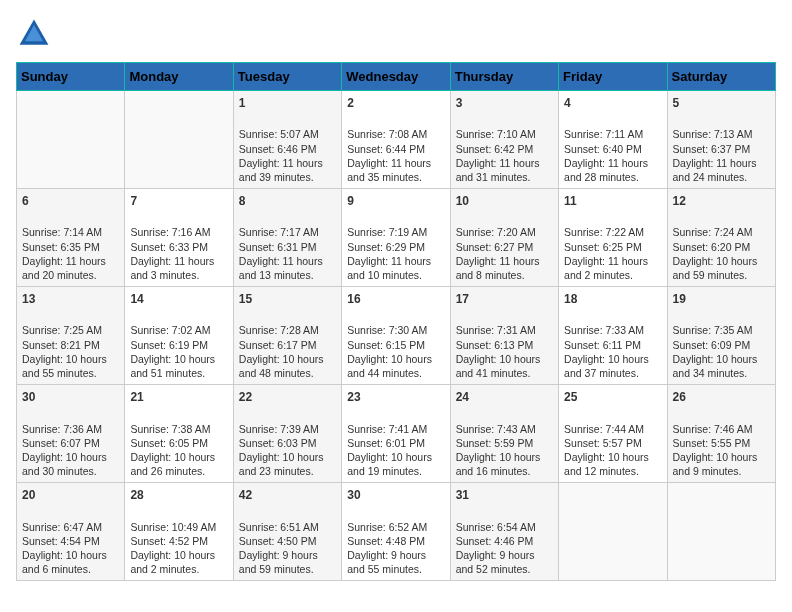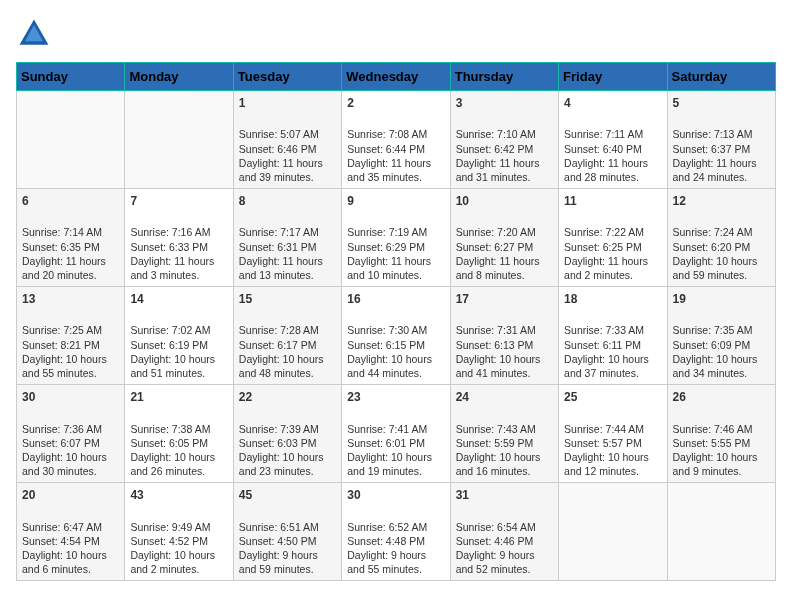--- a/index.html
+++ b/index.html
@@ -206,24 +206,24 @@
         </td>
         <td class="alt">
           <div class="cell-content"><span class="day-num">26</span><br><span>Sunrise: 7:46 AM</span><br><span>Sunset: 5:55 PM</span><br><span>Daylight: 10 hours and 9 minutes.</span></div>
         </td>
       </tr>
       <tr class="cal-row">
         <td class="alt">
           <div class="cell-content"><span class="day-num">20</span><br><span>Sunrise: 6:47 AM</span><br><span>Sunset: 4:54 PM</span><br><span>Daylight: 10 hours and 6 minutes.</span></div>
         </td>
         <td class="">
-          <div class="cell-content"><span class="day-num">43</span><br><span>Sunrise: 9:49 AM</span><br><span>Sunset: 4:52 PM</span><br><span>Daylight: 10 hours and 2 minutes.</span></div>
-        </td>
-        <td class="alt">
-          <div class="cell-content"><span class="day-num">45</span><br><span>Sunrise: 6:51 AM</span><br><span>Sunset: 4:50 PM</span><br><span>Daylight: 9 hours and 59 minutes.</span></div>
+          <div class="cell-content"><span class="day-num">28</span><br><span>Sunrise: 10:49 AM</span><br><span>Sunset: 4:52 PM</span><br><span>Daylight: 10 hours and 2 minutes.</span></div>
+        </td>
+        <td class="alt">
+          <div class="cell-content"><span class="day-num">42</span><br><span>Sunrise: 6:51 AM</span><br><span>Sunset: 4:50 PM</span><br><span>Daylight: 9 hours and 59 minutes.</span></div>
         </td>
         <td class="">
           <div class="cell-content"><span class="day-num">30</span><br><span>Sunrise: 6:52 AM</span><br><span>Sunset: 4:48 PM</span><br><span>Daylight: 9 hours and 55 minutes.</span></div>
         </td>
         <td class="alt">
           <div class="cell-content"><span class="day-num">31</span><br><span>Sunrise: 6:54 AM</span><br><span>Sunset: 4:46 PM</span><br><span>Daylight: 9 hours and 52 minutes.</span></div>
         </td>
         <td class="empty-cell"></td>
         <td class="empty-cell"></td>
       </tr>

